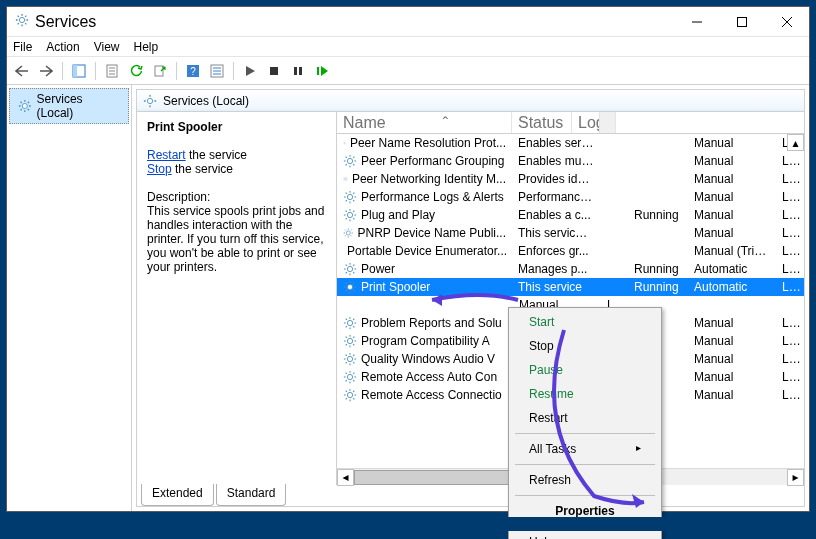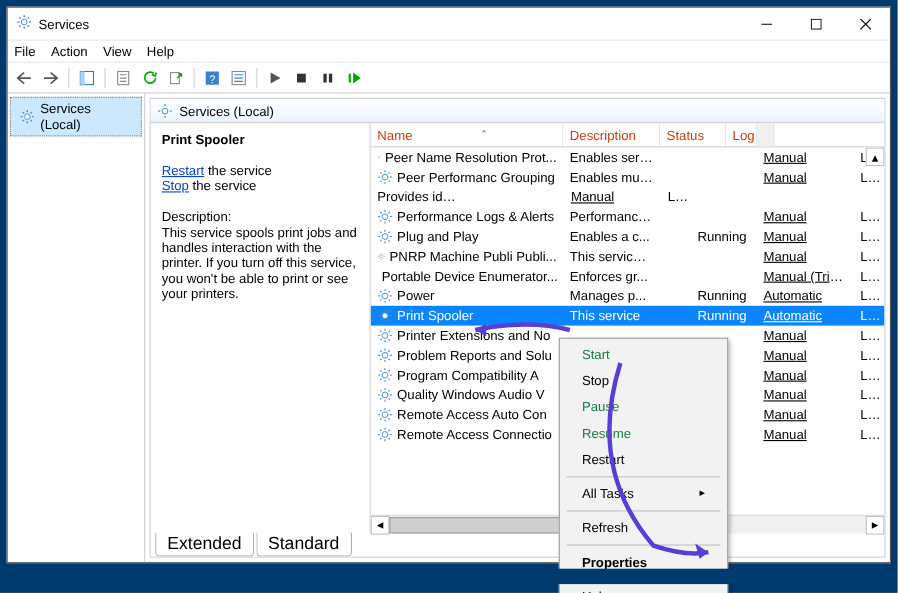--- a/index.html
+++ b/index.html
@@ -23,21 +23,21 @@
     flex-direction: column;
   }
   
   .titlebar {
     height: 30px;
     display: flex;
     align-items: center;
     border-bottom: 1px solid #e5e5e5;
   }
   .titlebar .t-icon { margin-left: 8px; }
-  .titlebar .t-title { margin-left: 6px; font-size: 12px; color: #000; flex: 1; }
+  .titlebar .t-title { margin-left: 6px; font-size: 16px; color: #000; flex: 1; }
   .winbtn {
     width: 45px; height: 29px;
     display: flex; align-items: center; justify-content: center;
     color: #000;
   }
   
   .menubar {
     height: 20px;
     display: flex;
     align-items: center;
@@ -112,22 +112,22 @@
   .list-pane {
     flex: 1;
     display: flex;
     flex-direction: column;
     min-width: 0;
   }
   .cols {
     height: 22px;
     display: flex;
     border-bottom: 1px solid #d0d0d0;
-    font-size: 12px;
-    color: #c2410c;
+    font-size: 16px;
+    color: #737373;
   }
   .col {
     padding: 3px 6px;
     border-right: 1px solid #e5e5e5;
     overflow: hidden; white-space: nowrap;
     display: flex; align-items: center;
   }
   .c-name { width: 175px; }
   .c-desc { width: 88px; }
   .c-stat { width: 60px; }
@@ -139,21 +139,21 @@
     height: 18px;
     display: flex;
     align-items: center;
     font-size: 12px;
   }
   .row.sel { background: #0a84ff; color: #fff; }
   .cell { overflow: hidden; white-space: nowrap; text-overflow: ellipsis; padding: 0 6px; }
   .cell.n { width: 175px; display:flex; align-items:flex-start; gap:4px; }
   .cell.d { width: 88px; }
   .cell.s { width: 60px; margin-left: 28px; }
-  .cell.t { width: 88px; text-decoration: underline; }
+  .cell.t { width: 88px; }
   .cell.l { width: 28px; }
   .hscroll {
     height: 17px;
     background: #f0f0f0;
     display: flex;
     align-items: center;
     border-top: 1px solid #dadada;
   }
   .hscroll .arrow { width:17px;height:17px;display:flex;align-items:center;justify-content:center;background:#fff;border:1px solid #c0c0c0; }
   .hscroll .track { flex:1; }
@@ -170,38 +170,38 @@
     gap:0;
     padding-left: 4px;
     margin-top: -1px;
   }
   .tab {
     padding: 2px 10px;
     border: 1px solid #b0b0b0;
     border-top: none;
     border-radius: 0 0 4px 4px;
     background: #fff;
-    font-size: 16px;
+    font-size: 12px;
     margin-right: 2px;
   }
   
   .ctxmenu {
     position: absolute;
     left: 508px; top: 307px;
     width: 154px;
     background: #f2f2f2;
     border: 1px solid #a0a0a0;
     box-shadow: 2px 2px 4px rgba(0,0,0,0.3);
     padding: 2px;
     font-size: 12px;
   }
   .ctx-item { padding: 5px 18px; color:#000; }
   .ctx-item.disabled { color:#15803d; }
   .ctx-item.sub::after { content:"▸"; float:right; font-size:10px;}
-  .ctx-item.bold { font-weight:bold; }
+  .ctx-item.bold { font-weight:bold;text-align:center; }
   .ctx-sep { height:1px; background:#c0c0c0; margin:3px 4px; }
 
   
   .arrow-overlay { position:absolute; pointer-events:none; }
 
   
   .gear { width:14px; height:14px; }
 
   
   .taskbar {
@@ -354,21 +354,20 @@
           <div>Description:</div>
           <div>This service spools print jobs and handles interaction with the printer. If you turn off this service, you won't be able to print or see your printers.</div>
         </div>
 
         <div class="list-pane">
           <div class="cols">
             <div class="col c-name">
                 <span>Name</span>
                 <span style="margin:auto;">ˆ</span>
               </div>
-            <div class="col c-desc">Description</div>
             <div class="col c-stat">Status</div>
             <div class="col c-log">Log</div>
             <div class="col c-scroll"></div>
           </div>
           <div class="rows" id="rows">
             <div class="vscroll-up">▴</div>
           <div class="row">
                 <div class="cell n">
                   <svg class="gear" viewBox="0 0 16 16">
                     <circle cx="8" cy="8" r="3" fill="#fff" stroke="#4a90c0"></circle>
@@ -388,20 +387,27 @@
                     <path d="M8 1v2M8 13v2M1 8h2M13 8h2M3 3l1.4 1.4M11.6 11.6L13 13M3 13l1.4-1.4M11.6 4.4L13 3" stroke="#4a90c0" stroke-width="1.2"></path>
                   </svg>
                   <span>Peer Performanc Grouping</span>
                 </div>
                 <div class="cell d">Enables mul...</div>
                 <div class="cell s"></div>
                 <div class="cell t">Manual</div>
                 <div class="cell l">Loc</div>
               </div>
               <div class="row">
+                <div class="cell n">
+                  <svg class="gear" viewBox="0 0 16 16">
+                    <circle cx="8" cy="8" r="3" fill="#fff" stroke="#4a90c0"></circle>
+                    <path d="M8 1v2M8 13v2M1 8h2M13 8h2M3 3l1.4 1.4M11.6 11.6L13 13M3 13l1.4-1.4M11.6 4.4L13 3" stroke="#4a90c0" stroke-width="1.2"></path>
+                  </svg>
+                  <span>Peer Networking Identity M...</span>
+                </div>
                 <div class="cell d">Provides ide...</div>
                 <div class="cell s"></div>
                 <div class="cell t">Manual</div>
                 <div class="cell l">Loc</div>
               </div>
               <div class="row">
                 <div class="cell n">
                   <svg class="gear" viewBox="0 0 16 16">
                     <circle cx="8" cy="8" r="3" fill="#fff" stroke="#4a90c0"></circle>
                     <path d="M8 1v2M8 13v2M1 8h2M13 8h2M3 3l1.4 1.4M11.6 11.6L13 13M3 13l1.4-1.4M11.6 4.4L13 3" stroke="#4a90c0" stroke-width="1.2"></path>
@@ -425,21 +431,21 @@
                 <div class="cell s">Running</div>
                 <div class="cell t">Manual</div>
                 <div class="cell l">Loc</div>
               </div>
               <div class="row">
                 <div class="cell n">
                   <svg class="gear" viewBox="0 0 16 16">
                     <circle cx="8" cy="8" r="3" fill="#fff" stroke="#4a90c0"></circle>
                     <path d="M8 1v2M8 13v2M1 8h2M13 8h2M3 3l1.4 1.4M11.6 11.6L13 13M3 13l1.4-1.4M11.6 4.4L13 3" stroke="#4a90c0" stroke-width="1.2"></path>
                   </svg>
-                  <span>PNRP Machine Publi Publi...</span>
+                  <span>PNRP Device Name Publi...</span>
                 </div>
                 <div class="cell d">This service ...</div>
                 <div class="cell s"></div>
                 <div class="cell t">Manual</div>
                 <div class="cell l">Loc</div>
               </div>
               <div class="row">
                 <div class="cell n">
                   <svg class="gear" viewBox="0 0 16 16">
                     <circle cx="8" cy="8" r="3" fill="#fff" stroke="#4a90c0"></circle>
@@ -472,27 +478,20 @@
                     <path d="M8 1v2M8 13v2M1 8h2M13 8h2M3 3l1.4 1.4M11.6 11.6L13 13M3 13l1.4-1.4M11.6 4.4L13 3" stroke="#4a90c0" stroke-width="1.2"></path>
                   </svg>
                   <span>Print Spooler</span>
                 </div>
                 <div class="cell d">This service</div>
                 <div class="cell s">Running</div>
                 <div class="cell t">Automatic</div>
                 <div class="cell l">Loc</div>
               </div>
               <div class="row">
-                <div class="cell n">
-                  <svg class="gear" viewBox="0 0 16 16">
-                    <circle cx="8" cy="8" r="3" fill="#fff" stroke="#4a90c0"></circle>
-                    <path d="M8 1v2M8 13v2M1 8h2M13 8h2M3 3l1.4 1.4M11.6 11.6L13 13M3 13l1.4-1.4M11.6 4.4L13 3" stroke="#4a90c0" stroke-width="1.2"></path>
-                  </svg>
-                  <span>Printer Extensions and No</span>
-                </div>
                 <div class="cell d"></div>
                 <div class="cell s"></div>
                 <div class="cell t">Manual</div>
                 <div class="cell l">Loc</div>
               </div>
               <div class="row">
                 <div class="cell n">
                   <svg class="gear" viewBox="0 0 16 16">
                     <circle cx="8" cy="8" r="3" fill="#fff" stroke="#4a90c0"></circle>
                     <path d="M8 1v2M8 13v2M1 8h2M13 8h2M3 3l1.4 1.4M11.6 11.6L13 13M3 13l1.4-1.4M11.6 4.4L13 3" stroke="#4a90c0" stroke-width="1.2"></path>

